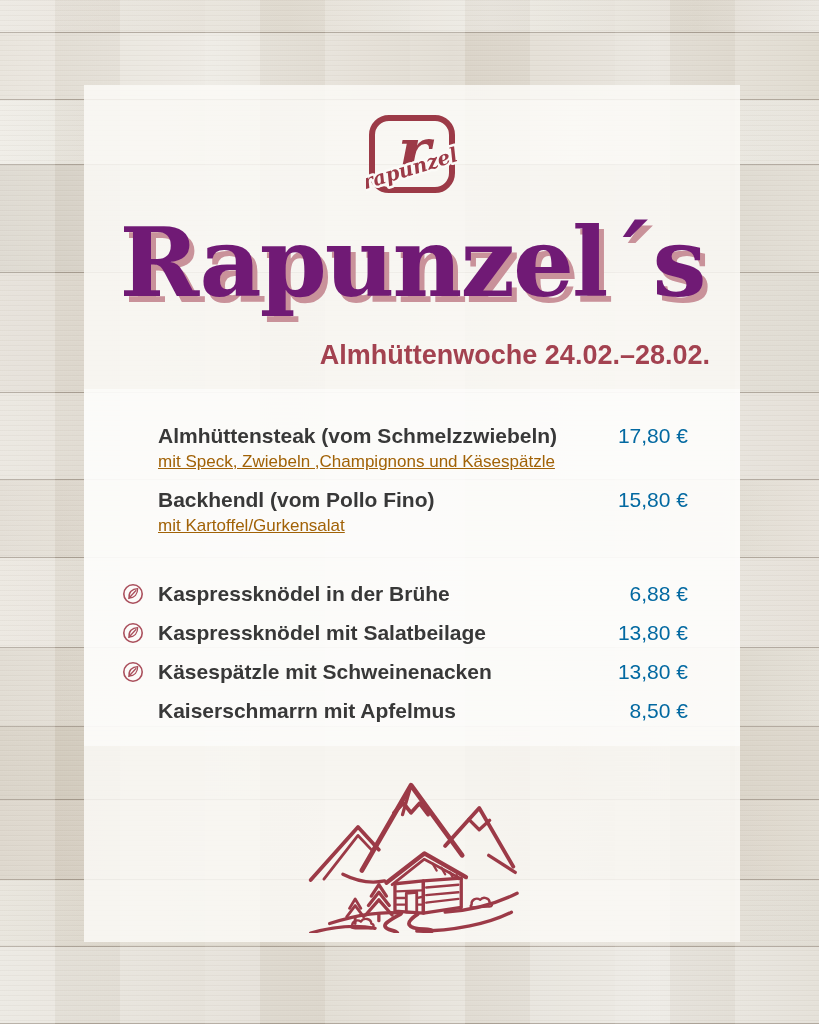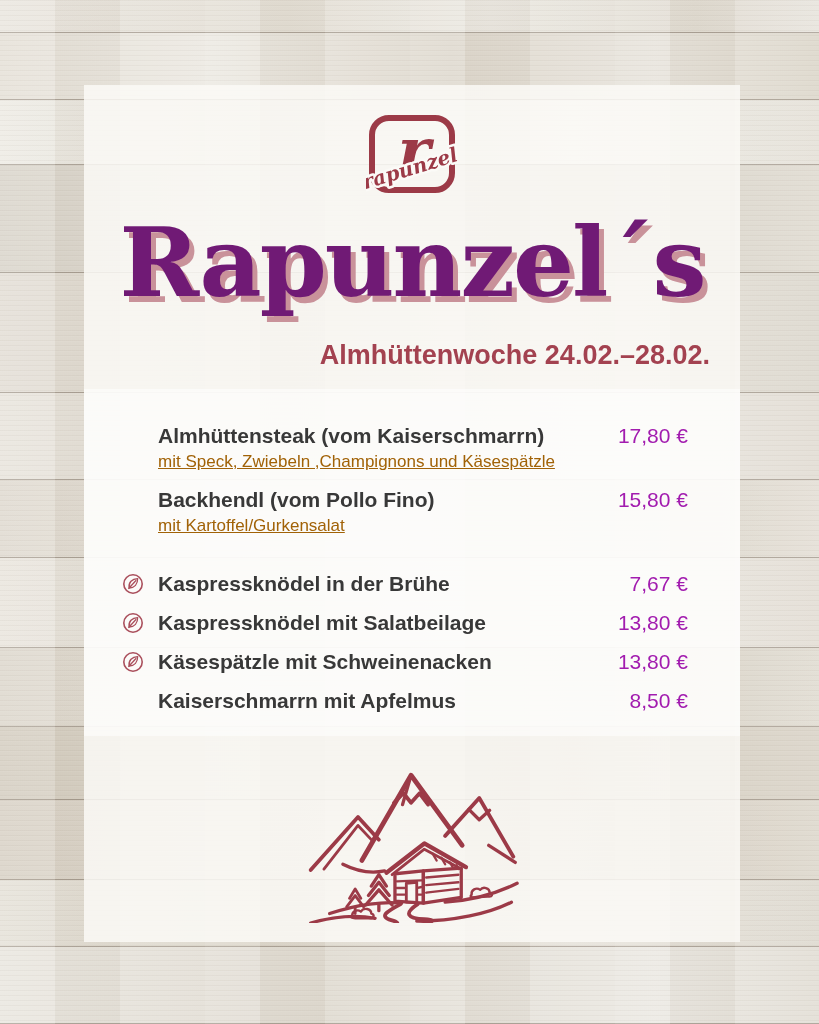--- a/index.html
+++ b/index.html
@@ -44,26 +44,26 @@
 
   .subtitle { margin-top:22px; padding-right:30px; text-align:right;
               font-size:27px; line-height:1.3; font-weight:bold; color:#a34250; }
 
   .menu-band { margin-top:16px; padding:34px 52px 22px 44px;
                background:rgba(255,255,255,0.55); }
 
   .item { position:relative; padding-left:30px; }
   .item-line { display:flex; align-items:baseline; }
   .item-name { font-size:21px; line-height:26px; font-weight:bold; color:#383838; }
-  .item-price { margin-left:auto; font-size:21px; line-height:26px; font-weight:normal; color:#a21caf; white-space:nowrap; }
+  .item-price { margin-left:auto; font-size:21px; line-height:26px; font-weight:normal; color:#0369a1; white-space:nowrap; }
   .item-desc { font-size:17px; line-height:26px; color:#a16207;text-decoration:underline; }
   .leaf { position:absolute; left:-6px; top:2px; width:22px; height:22px; }
 
   .mb12 { margin-bottom:12px; }
-  .mb32 { margin-bottom:32px; }
+  .mb32 { margin-bottom:42px; }
   .mb13 { margin-bottom:13px; }
   .mt14 { margin-top:4px; }
 
   .illu-wrap { margin-top:26px; text-align:center; }
 </style>
 </head>
 <body>
 
 <div class="stage">
 
@@ -95,21 +95,21 @@
     </div>
 
     <div class="title">Rapunzel´s</div>
 
     <div class="subtitle">Almhüttenwoche 24.02.–28.02.</div>
 
     <div class="menu-band">
 
       <div class="item mb12">
         <div class="item-line">
-          <span class="item-name">Almhüttensteak (vom Kaiserschmarrn)</span>
+          <span class="item-name">Almhüttensteak (vom Schmelzzwiebeln)</span>
           <span class="item-price">17,80 €</span>
         </div>
         <div class="item-desc">mit Speck, Zwiebeln ,Champignons und Käsespätzle</div>
       </div>
 
       <div class="item mb32">
         <div class="item-line">
           <span class="item-name">Backhendl (vom Pollo Fino)</span>
           <span class="item-price">15,80 €</span>
         </div>
@@ -117,21 +117,21 @@
       </div>
 
       <div class="item mb13">
         <svg class="leaf" viewBox="0 0 22 22">
           <circle cx="11" cy="11" r="9.2" fill="none" stroke="#aa4f5c" stroke-width="1.6"></circle>
           <path d="M7.2,15 C6.2,9.4 10.2,5.8 15.6,5.6 C15.8,11 12.4,14.6 7.2,15 Z" fill="none" stroke="#aa4f5c" stroke-width="1.4"></path>
           <path d="M6.4,15.8 L14.2,7.2" fill="none" stroke="#aa4f5c" stroke-width="1.3"></path>
         </svg>
         <div class="item-line">
           <span class="item-name">Kaspressknödel in der Brühe</span>
-          <span class="item-price">7,67 €</span>
+          <span class="item-price">6,88 €</span>
         </div>
       </div>
 
       <div class="item mb13">
         <svg class="leaf" viewBox="0 0 22 22">
           <circle cx="11" cy="11" r="9.2" fill="none" stroke="#aa4f5c" stroke-width="1.6"></circle>
           <path d="M7.2,15 C6.2,9.4 10.2,5.8 15.6,5.6 C15.8,11 12.4,14.6 7.2,15 Z" fill="none" stroke="#aa4f5c" stroke-width="1.4"></path>
           <path d="M6.4,15.8 L14.2,7.2" fill="none" stroke="#aa4f5c" stroke-width="1.3"></path>
         </svg>
         <div class="item-line">

